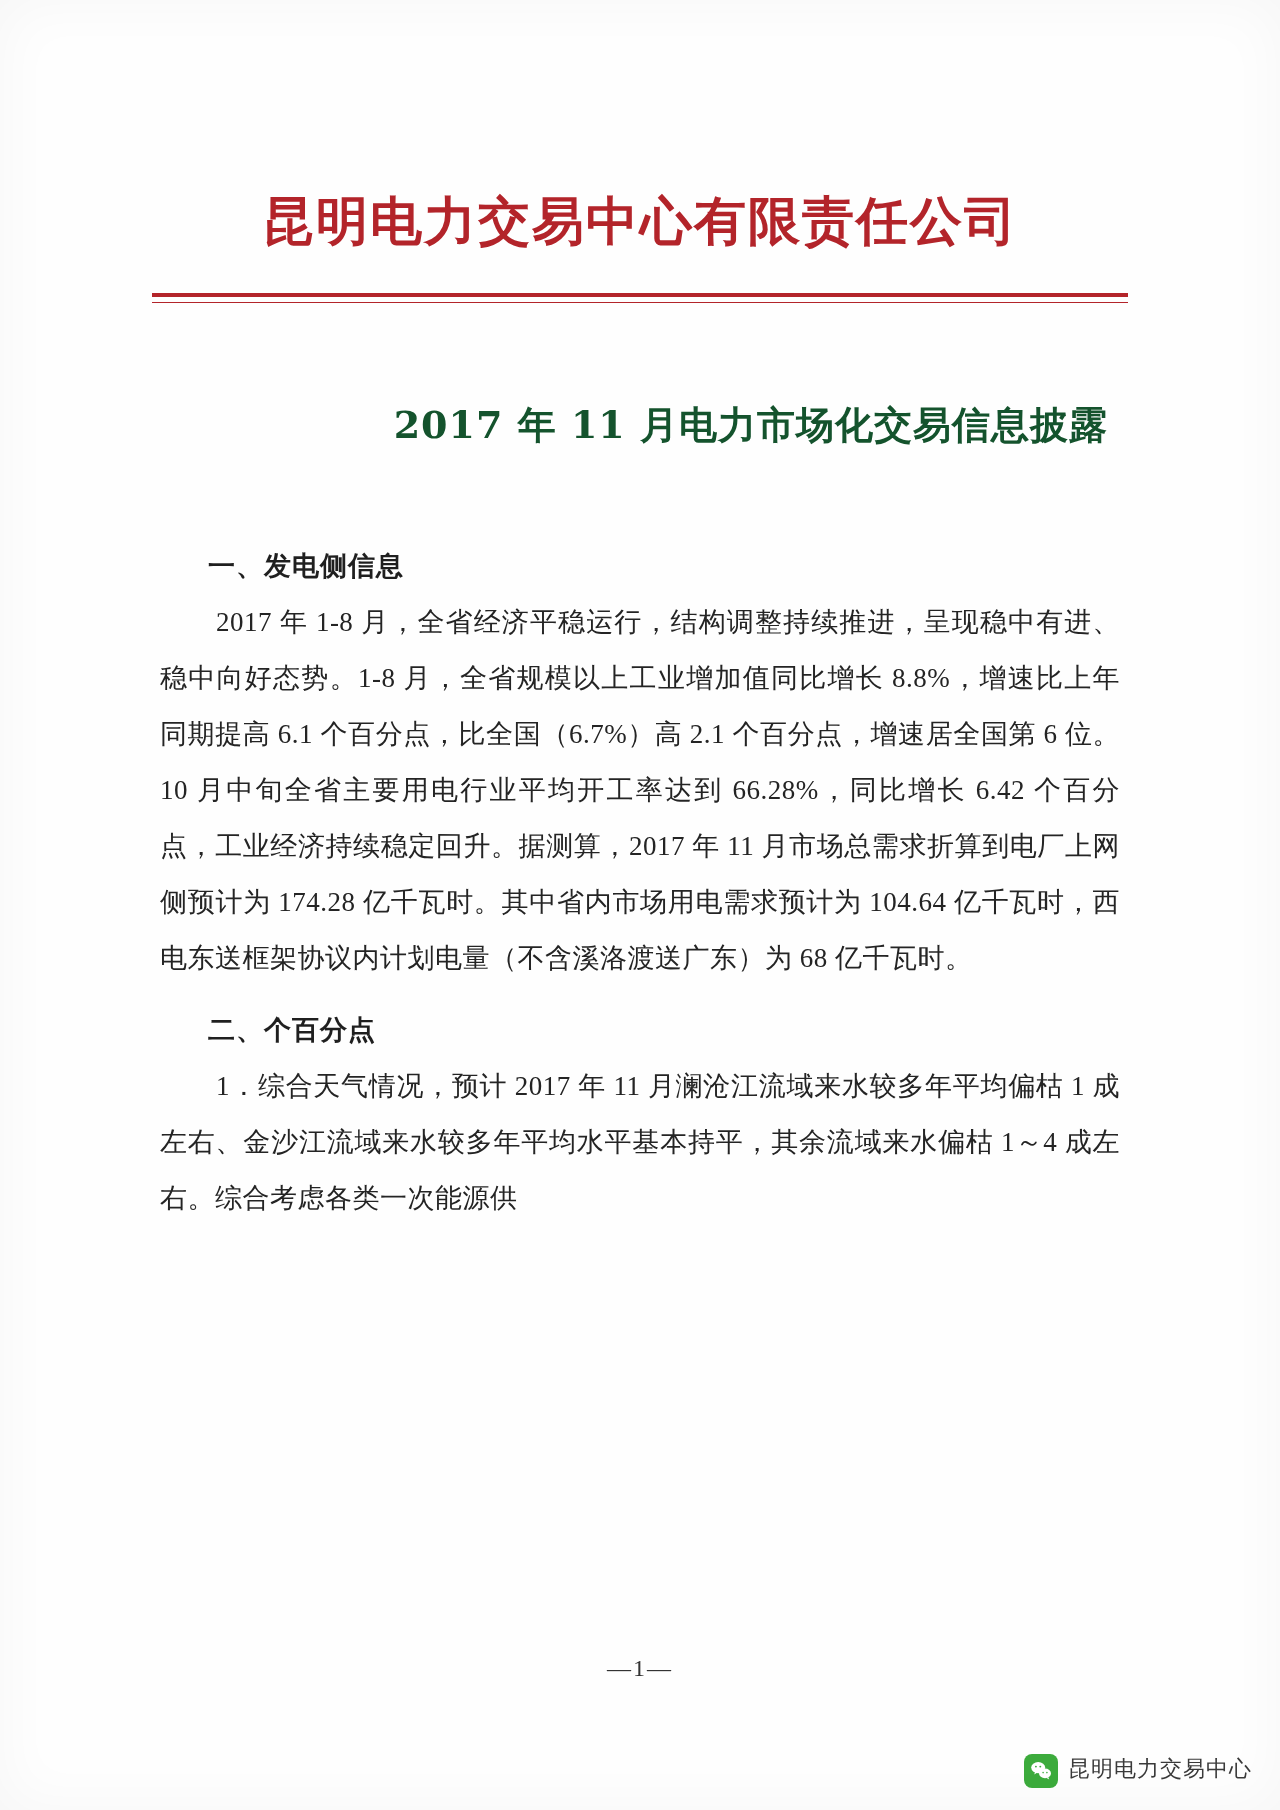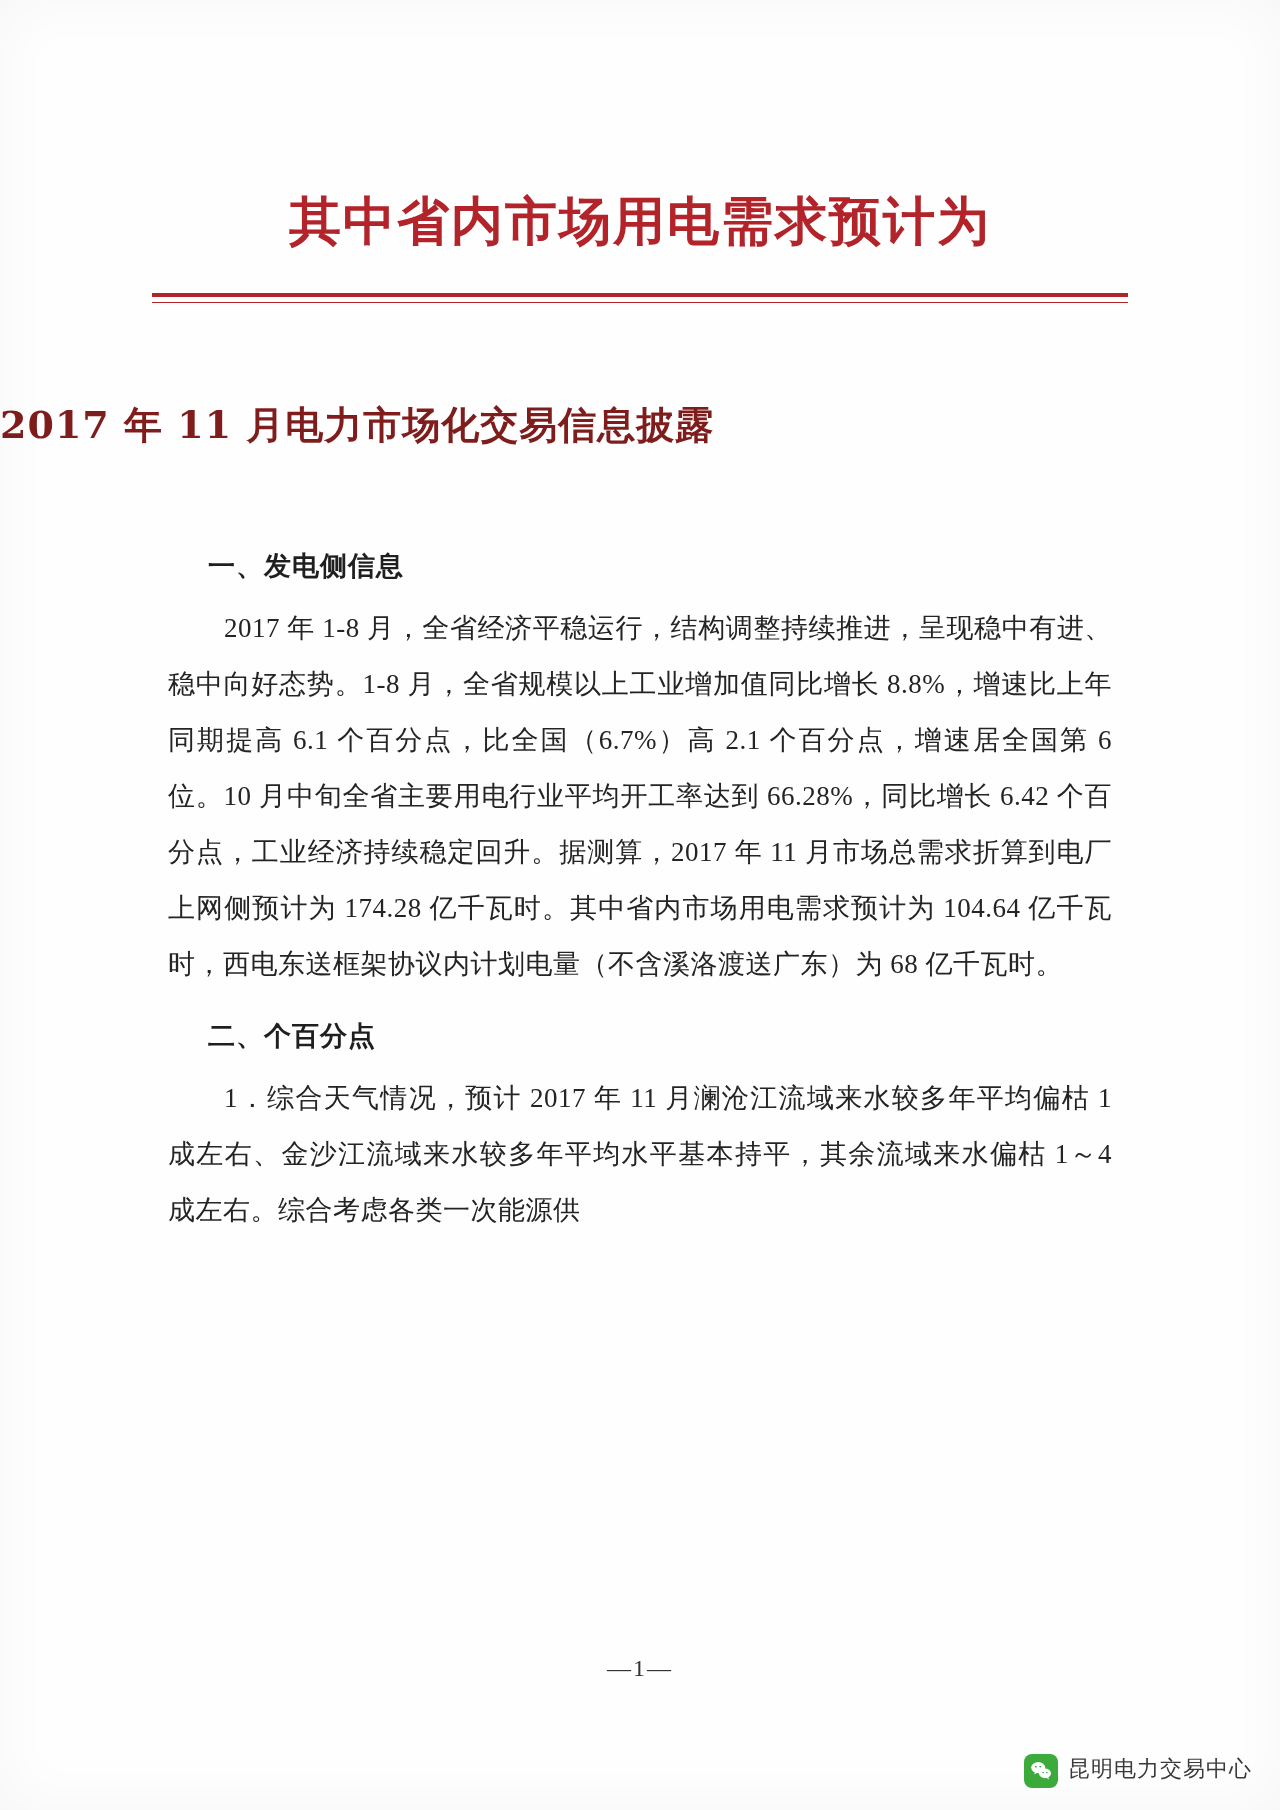--- a/index.html
+++ b/index.html
@@ -60,25 +60,25 @@
     width: 100%;
     margin-top: 5px;
   }
 
   
   .doc-title {
     position: absolute;
     left: 0;
     top: 400px;
     width: 1108px;
-    text-align: left;
+    text-align: right;
     font-size: 38px;
     font-weight: bold;
     letter-spacing: 1px;
-    color: #7f1d1d;
+    color: #14532d;
     font-family: "DejaVu Serif", "Liberation Serif", serif;
   }
 
   .content {
     position: absolute;
     left: 152px;
     top: 522px;
     width: 976px;
   }
 
@@ -88,21 +88,21 @@
     color: #1f1f1f;
     margin: 26px 0 10px 0;
     text-indent: 56px;
     letter-spacing: 1px;
     font-family: "DejaVu Serif", "Liberation Serif", serif;
   }
 
   p.para {
     font-size: 27px;
     line-height: 56px;
-    margin: 16px;
+    margin: 8px;
     text-indent: 56px;
     text-align: justify;
     text-justify: inter-ideograph;
     letter-spacing: 0.5px;
     color: #242424;
   }
 
   
   .page-number {
     position: absolute;
@@ -147,21 +147,21 @@
     pointer-events: none;
     box-shadow: inset 0 0 60px rgba(0,0,0,0.035);
   }
 </style>
 </head>
 <body>
 
 <div class="page">
 
   <div class="letterhead">
-    <div class="letterhead-title">其中省内市场用电需求预计为</div>
+    <div class="letterhead-title">昆明电力交易中心有限责任公司</div>
   </div>
 
   <div class="rule-wrap">
     <div class="rule-thick"></div>
     <div class="rule-thin"></div>
   </div>
 
   <div class="doc-title">2017 年 11 月电力市场化交易信息披露</div>
 
   <div class="content">

